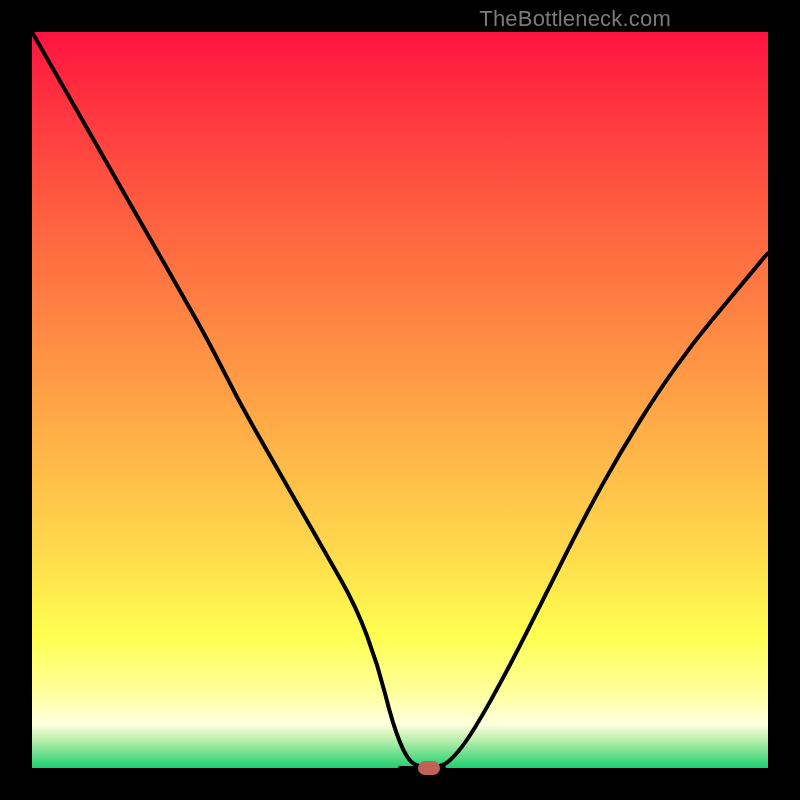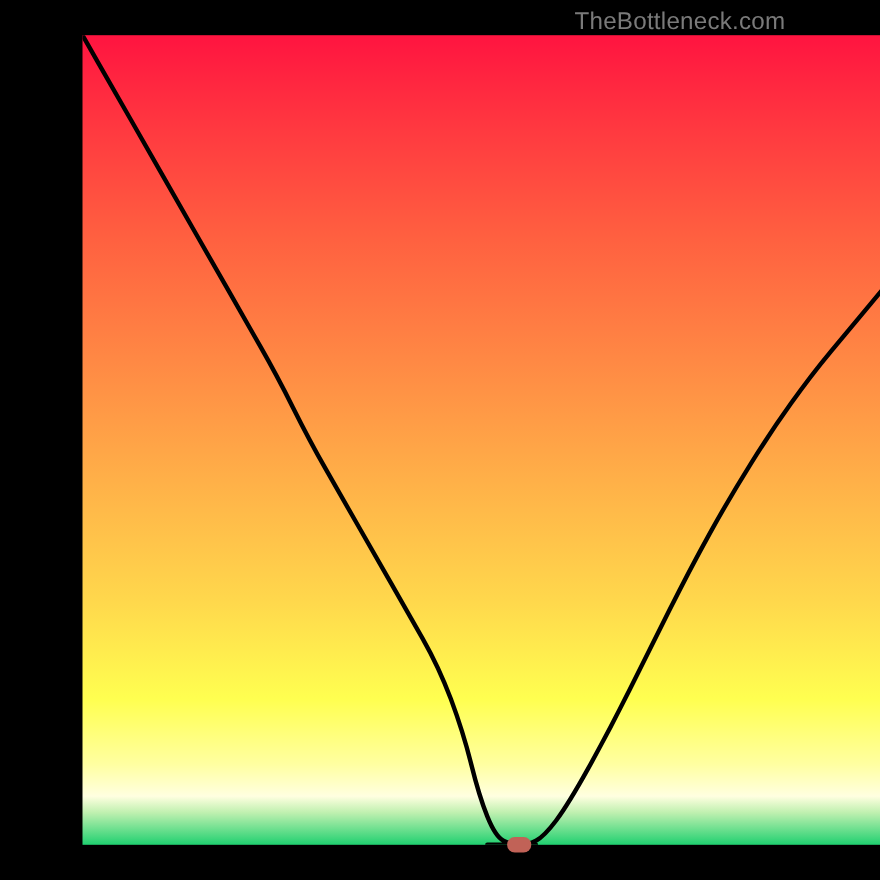--- a/index.html
+++ b/index.html
@@ -11,21 +11,20 @@
     overflow: hidden;
     font-family: Arial, Helvetica, sans-serif;
   }
   .frame {
     position: absolute;
     left: 0;
     top: 0;
     width: 681px;
     height: 800px;
     background: #000;
-    margin-left: 43px;
   }
   .plot {
     position: absolute;
     left: 32px;
     top: 32px;
     width: 736px;
     height: 736px;
     background: linear-gradient(to bottom,
       #ff1440 0%,
       #ff3a40 12%,

